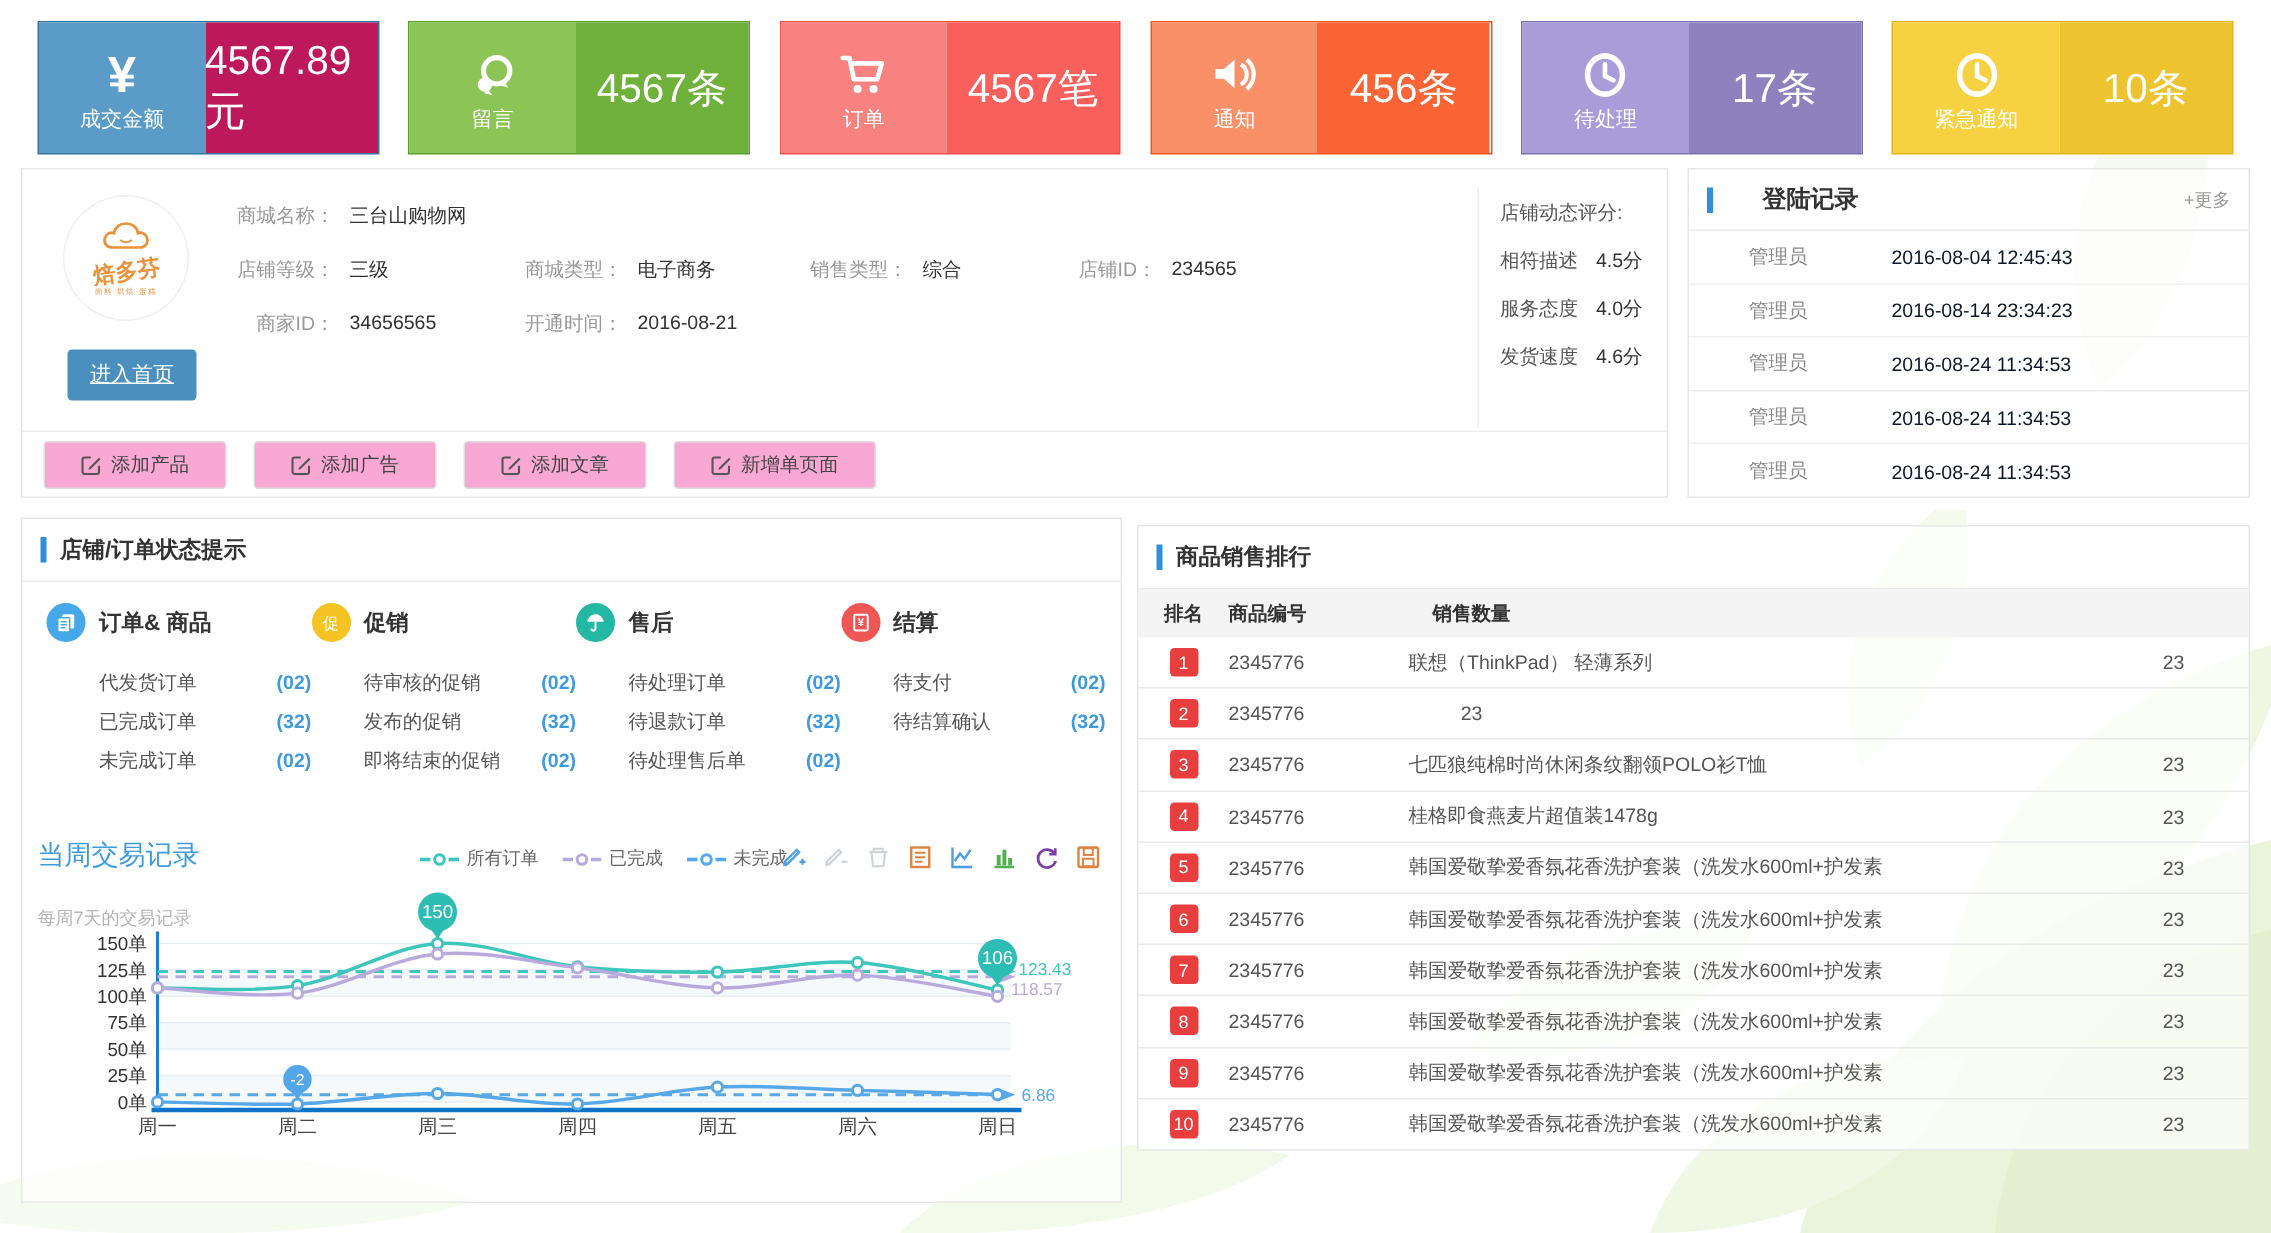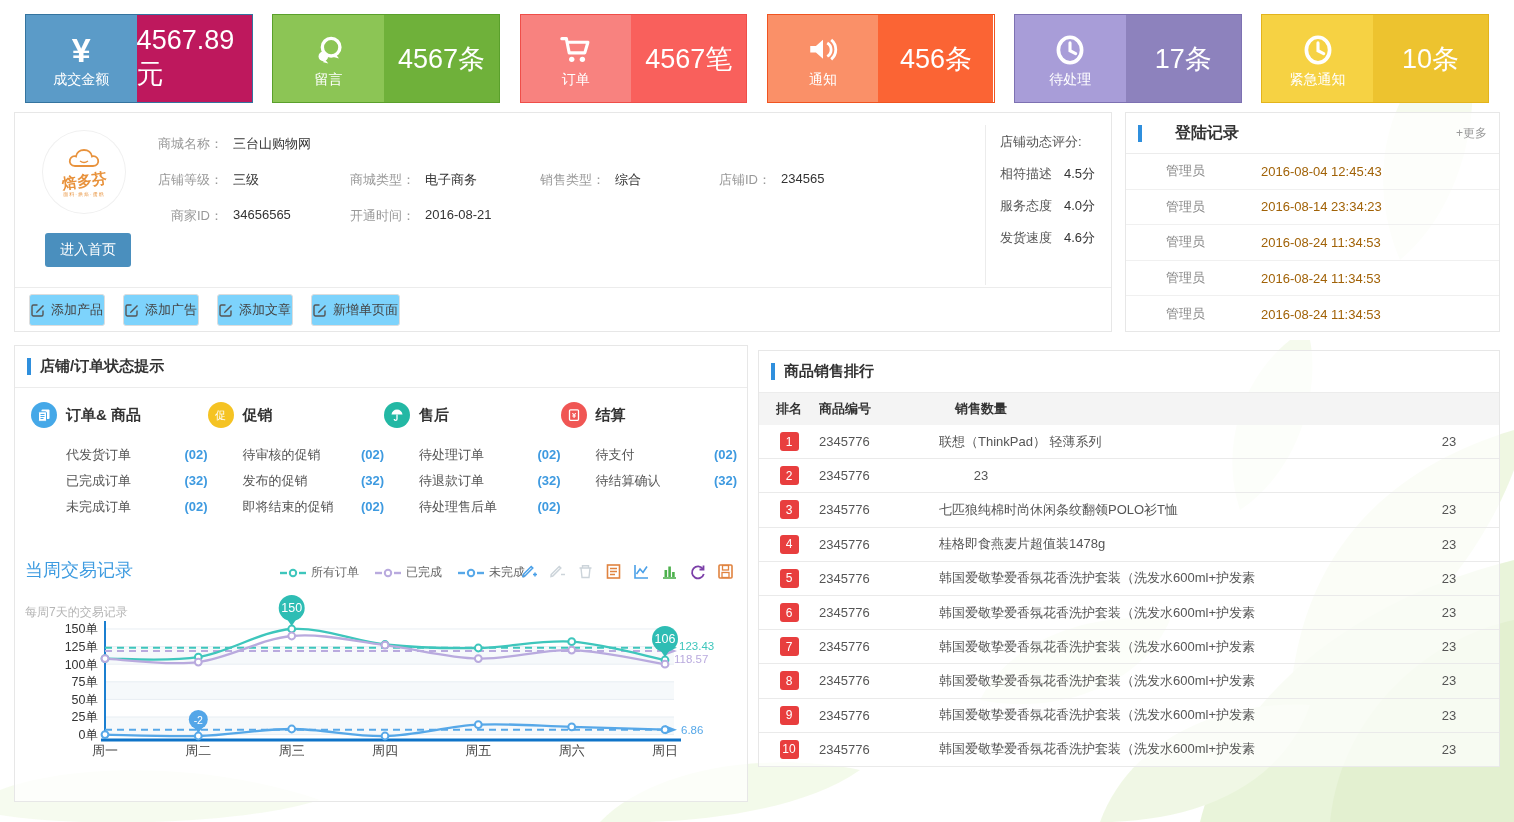--- a/index.html
+++ b/index.html
@@ -21,42 +21,42 @@
   .panel-title-row { display:flex; align-items:center; height:42px; border-bottom:1px solid #ececec; padding:0 12px; }
   .accent-bar { width:4px; height:17px; background:#2f8fdd; margin-right:9px; }
   .panel-title { font-size:15px; font-weight:bold; color:#333; }
 
   
   .info-panel { left:14px; top:112px; width:1098px; height:220px; }
   .shop-logo { position:absolute; left:28px; top:18px; width:82px; height:82px; border-radius:50%; background:#fff; box-shadow:0 0 0 1px #f0f0f0; display:flex; flex-direction:column; align-items:center; justify-content:center; color:#e8923c; }
   .shop-logo .hat { font-size:20px; line-height:18px; }
   .shop-logo .logo-text { font-size:15px; font-weight:bold; color:#e8923c; transform:rotate(-8deg); }
   .shop-logo .logo-sub { font-size:5px; color:#e8923c; letter-spacing:1px; }
-  .enter-btn { position:absolute; left:30px; top:120px; background:#4a8fbe; color:#fff; font-size:14px; border:none; padding:8px 15px; border-radius:3px; cursor:pointer; }
+  .enter-btn { position:absolute; left:30px; top:120px; background:#4a8fbe; color:#fff; font-size:14px; border:none; padding:8px 15px; border-radius:3px; cursor:pointer;text-decoration:underline; }
   .fields { position:absolute; left:142px; top:22px; width:780px; font-size:13px; }
   .f-row { display:flex; margin-bottom:18px; }
   .f-pair { display:flex; }
   .f-label { color:#999; text-align:right; }
   .f-value { color:#333; margin-left:10px; }
   .rating-block { position:absolute; left:942px; top:12px; width:150px; padding-left:14px; border-left:1px solid #ececec; height:160px; font-size:13px;margin-left:28px; }
   .rating-title { color:#555; margin:8px 0 14px; }
   .rating-item { display:flex; margin-bottom:14px; color:#555; }
   .rating-item .rv { margin-left:12px; color:#333; }
   .actions-row { position:absolute; left:0; bottom:0; width:100%; height:44px; border-top:1px solid #ececec; display:flex; align-items:center; gap:18px; padding-left:14px; }
-  .action-btn { display:flex; align-items:center; gap:6px; border:1px solid #ddd; background:#7dd3fc; border-radius:3px; padding:6px 1px; font-size:13px; color:#444; cursor:pointer; }
+  .action-btn { display:flex; align-items:center; gap:6px; border:1px solid #ddd; background:#f9a8d4; border-radius:3px; padding:6px 24px; font-size:13px; color:#444; cursor:pointer; }
 
   
   .login-panel { left:1125px; top:112px; width:375px; height:220px; }
   .login-head { display:flex; align-items:center; height:41px; border-bottom:1px solid #ececec; padding:0 12px; }
   .login-title { font-size:16px; font-weight:bold; color:#333;margin-left:24px; }
   .login-more { margin-left:auto; font-size:12px; color:#999; cursor:pointer; }
   .login-row { display:flex; align-items:center; height:35.6px; border-bottom:1px solid #f0f0f0; font-size:13px; }
   .login-row:last-child { border-bottom:none; }
   .login-user { width:135px; padding-left:40px; color:#888; }
-  .login-time { color:#a16207; }
+  .login-time { color:#0f172a; }
 
   
   .status-panel { left:14px; top:345px; width:734px; height:457px; }
   .groups-grid { display:grid; grid-template-columns:1fr 1fr 1fr 1fr; padding:14px 10px 0 16px; }
   .group-head { display:flex; align-items:center; gap:9px; margin-bottom:14px; }
   .group-icon { width:26px; height:26px; border-radius:50%; display:flex; align-items:center; justify-content:center; color:#fff; font-size:11px; flex:none; }
   .group-name { font-size:15px; font-weight:bold; color:#333; }
   .group-items { margin-left:35px; }
   .status-item { display:flex; max-width:152px; font-size:13px; line-height:26px; color:#555; }
   .status-item .val { margin-left:auto; padding-left:8px; color:#3e9ae0; font-weight:bold; }

